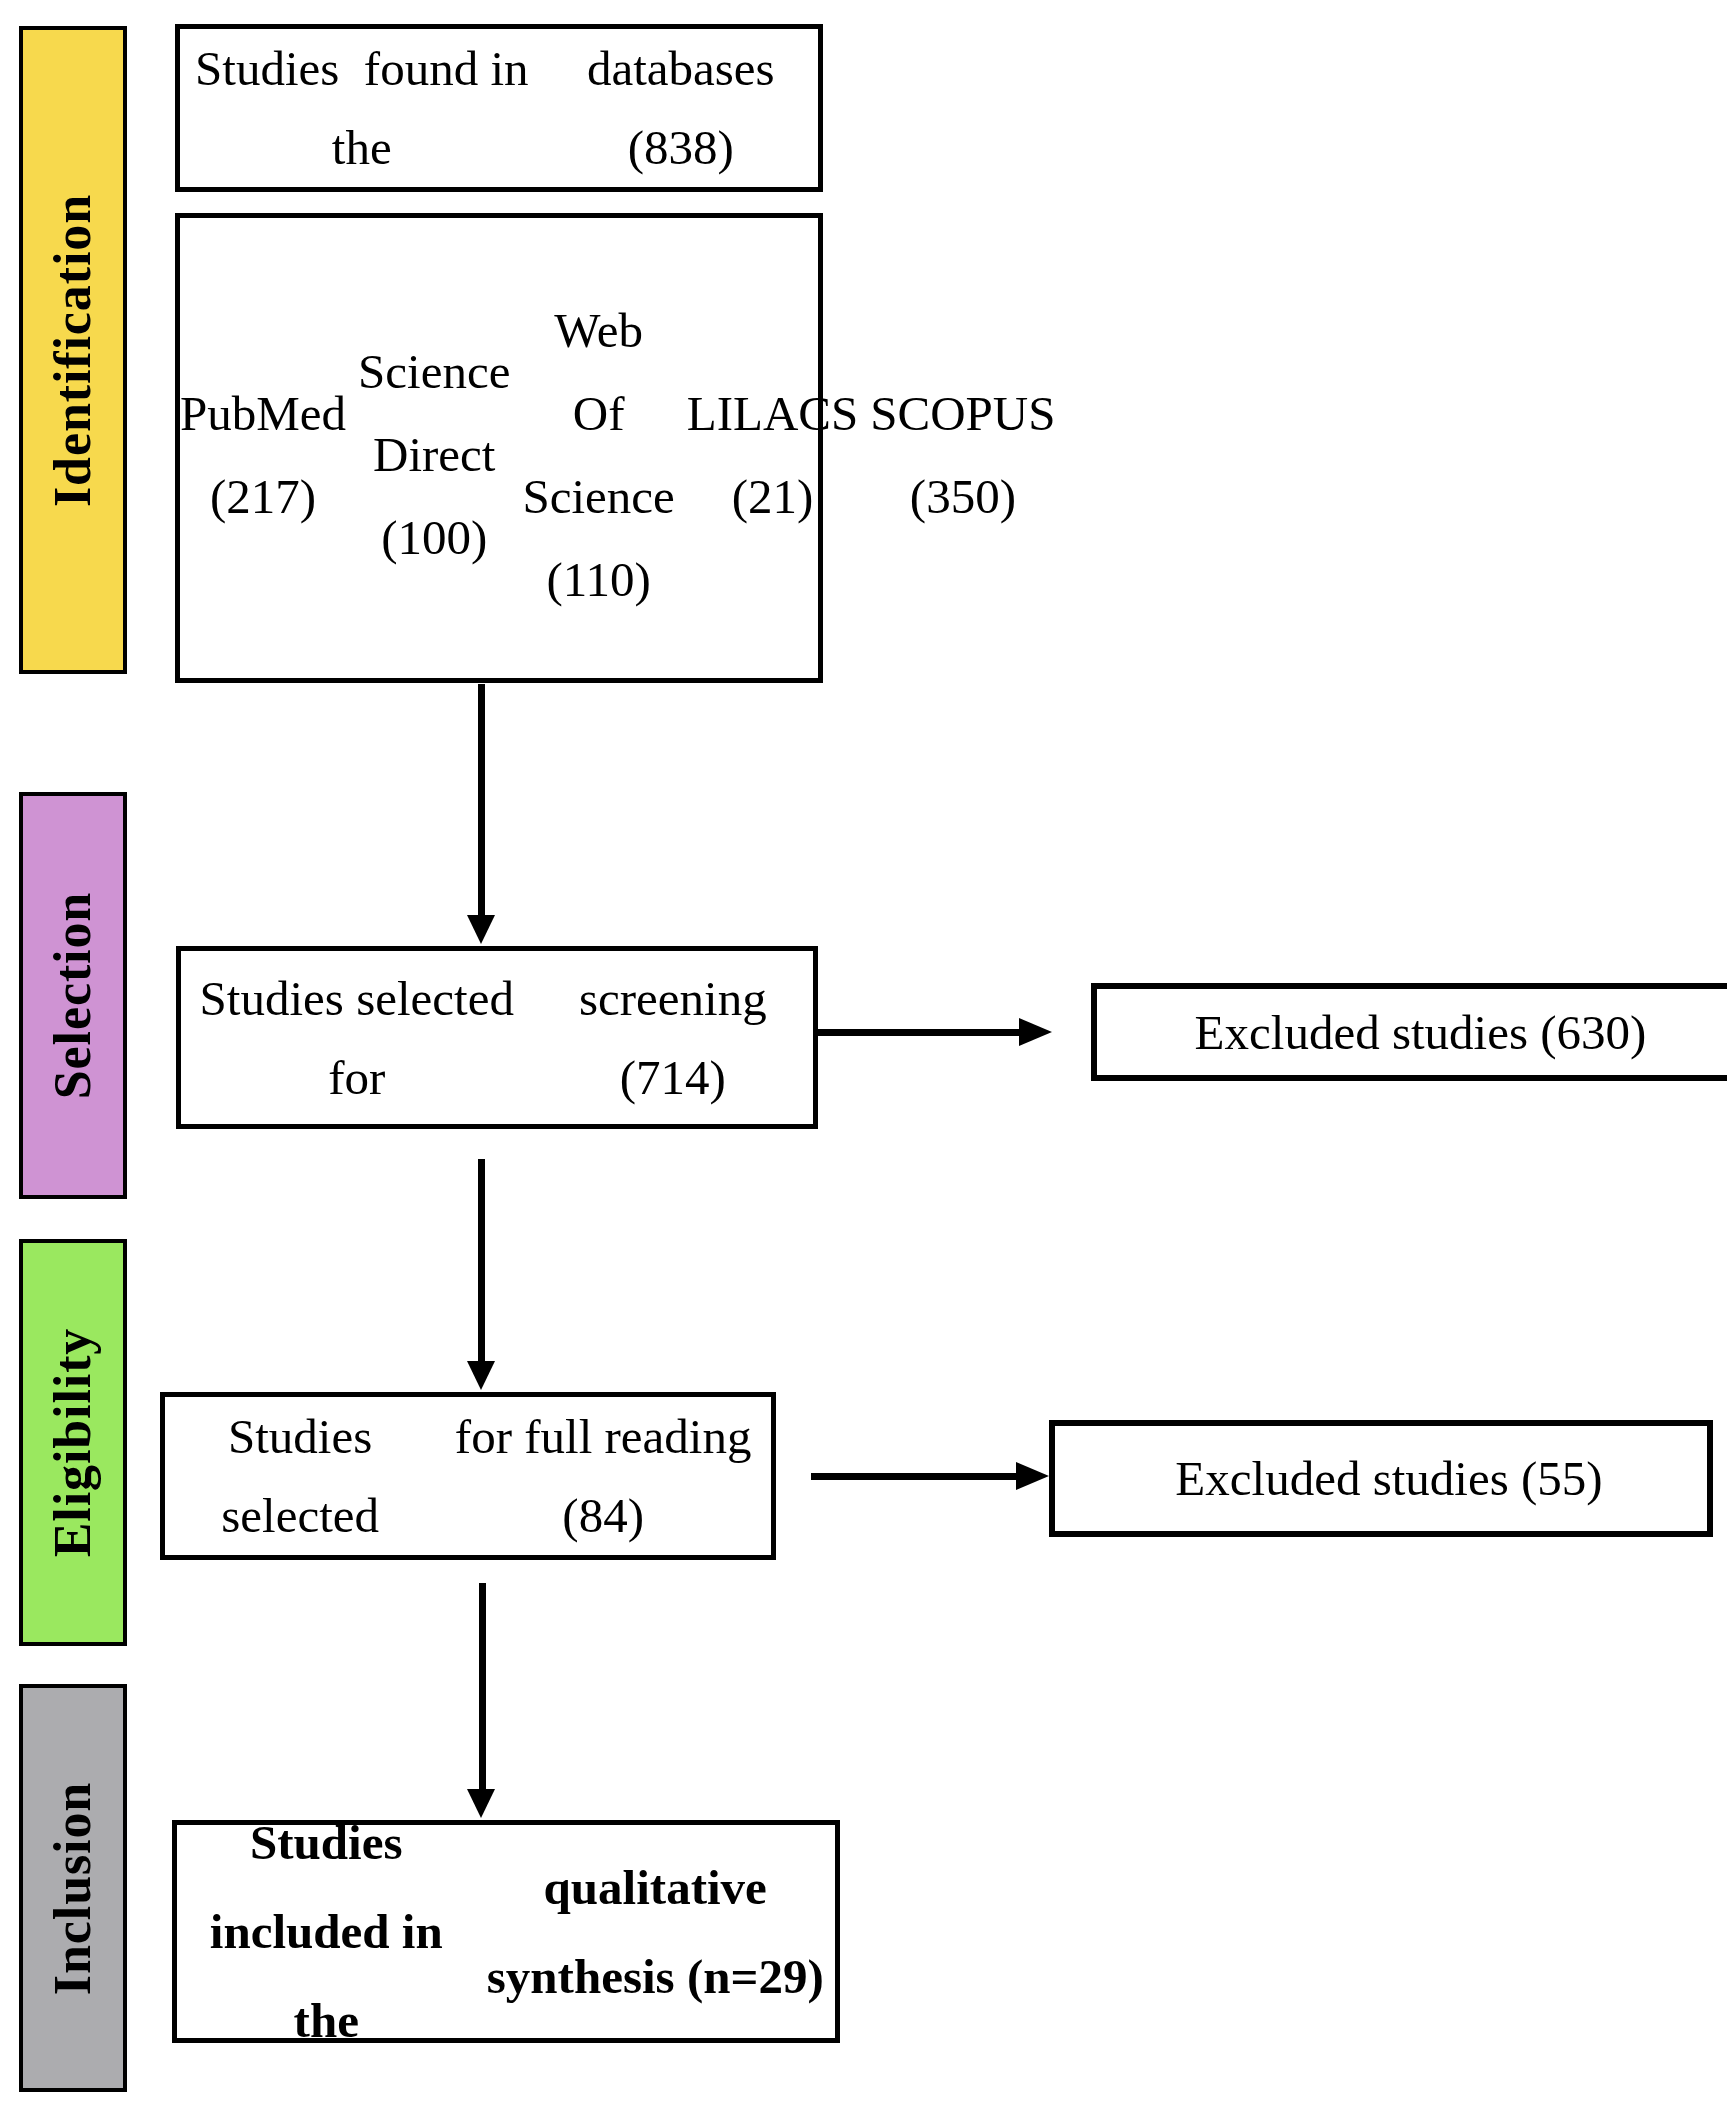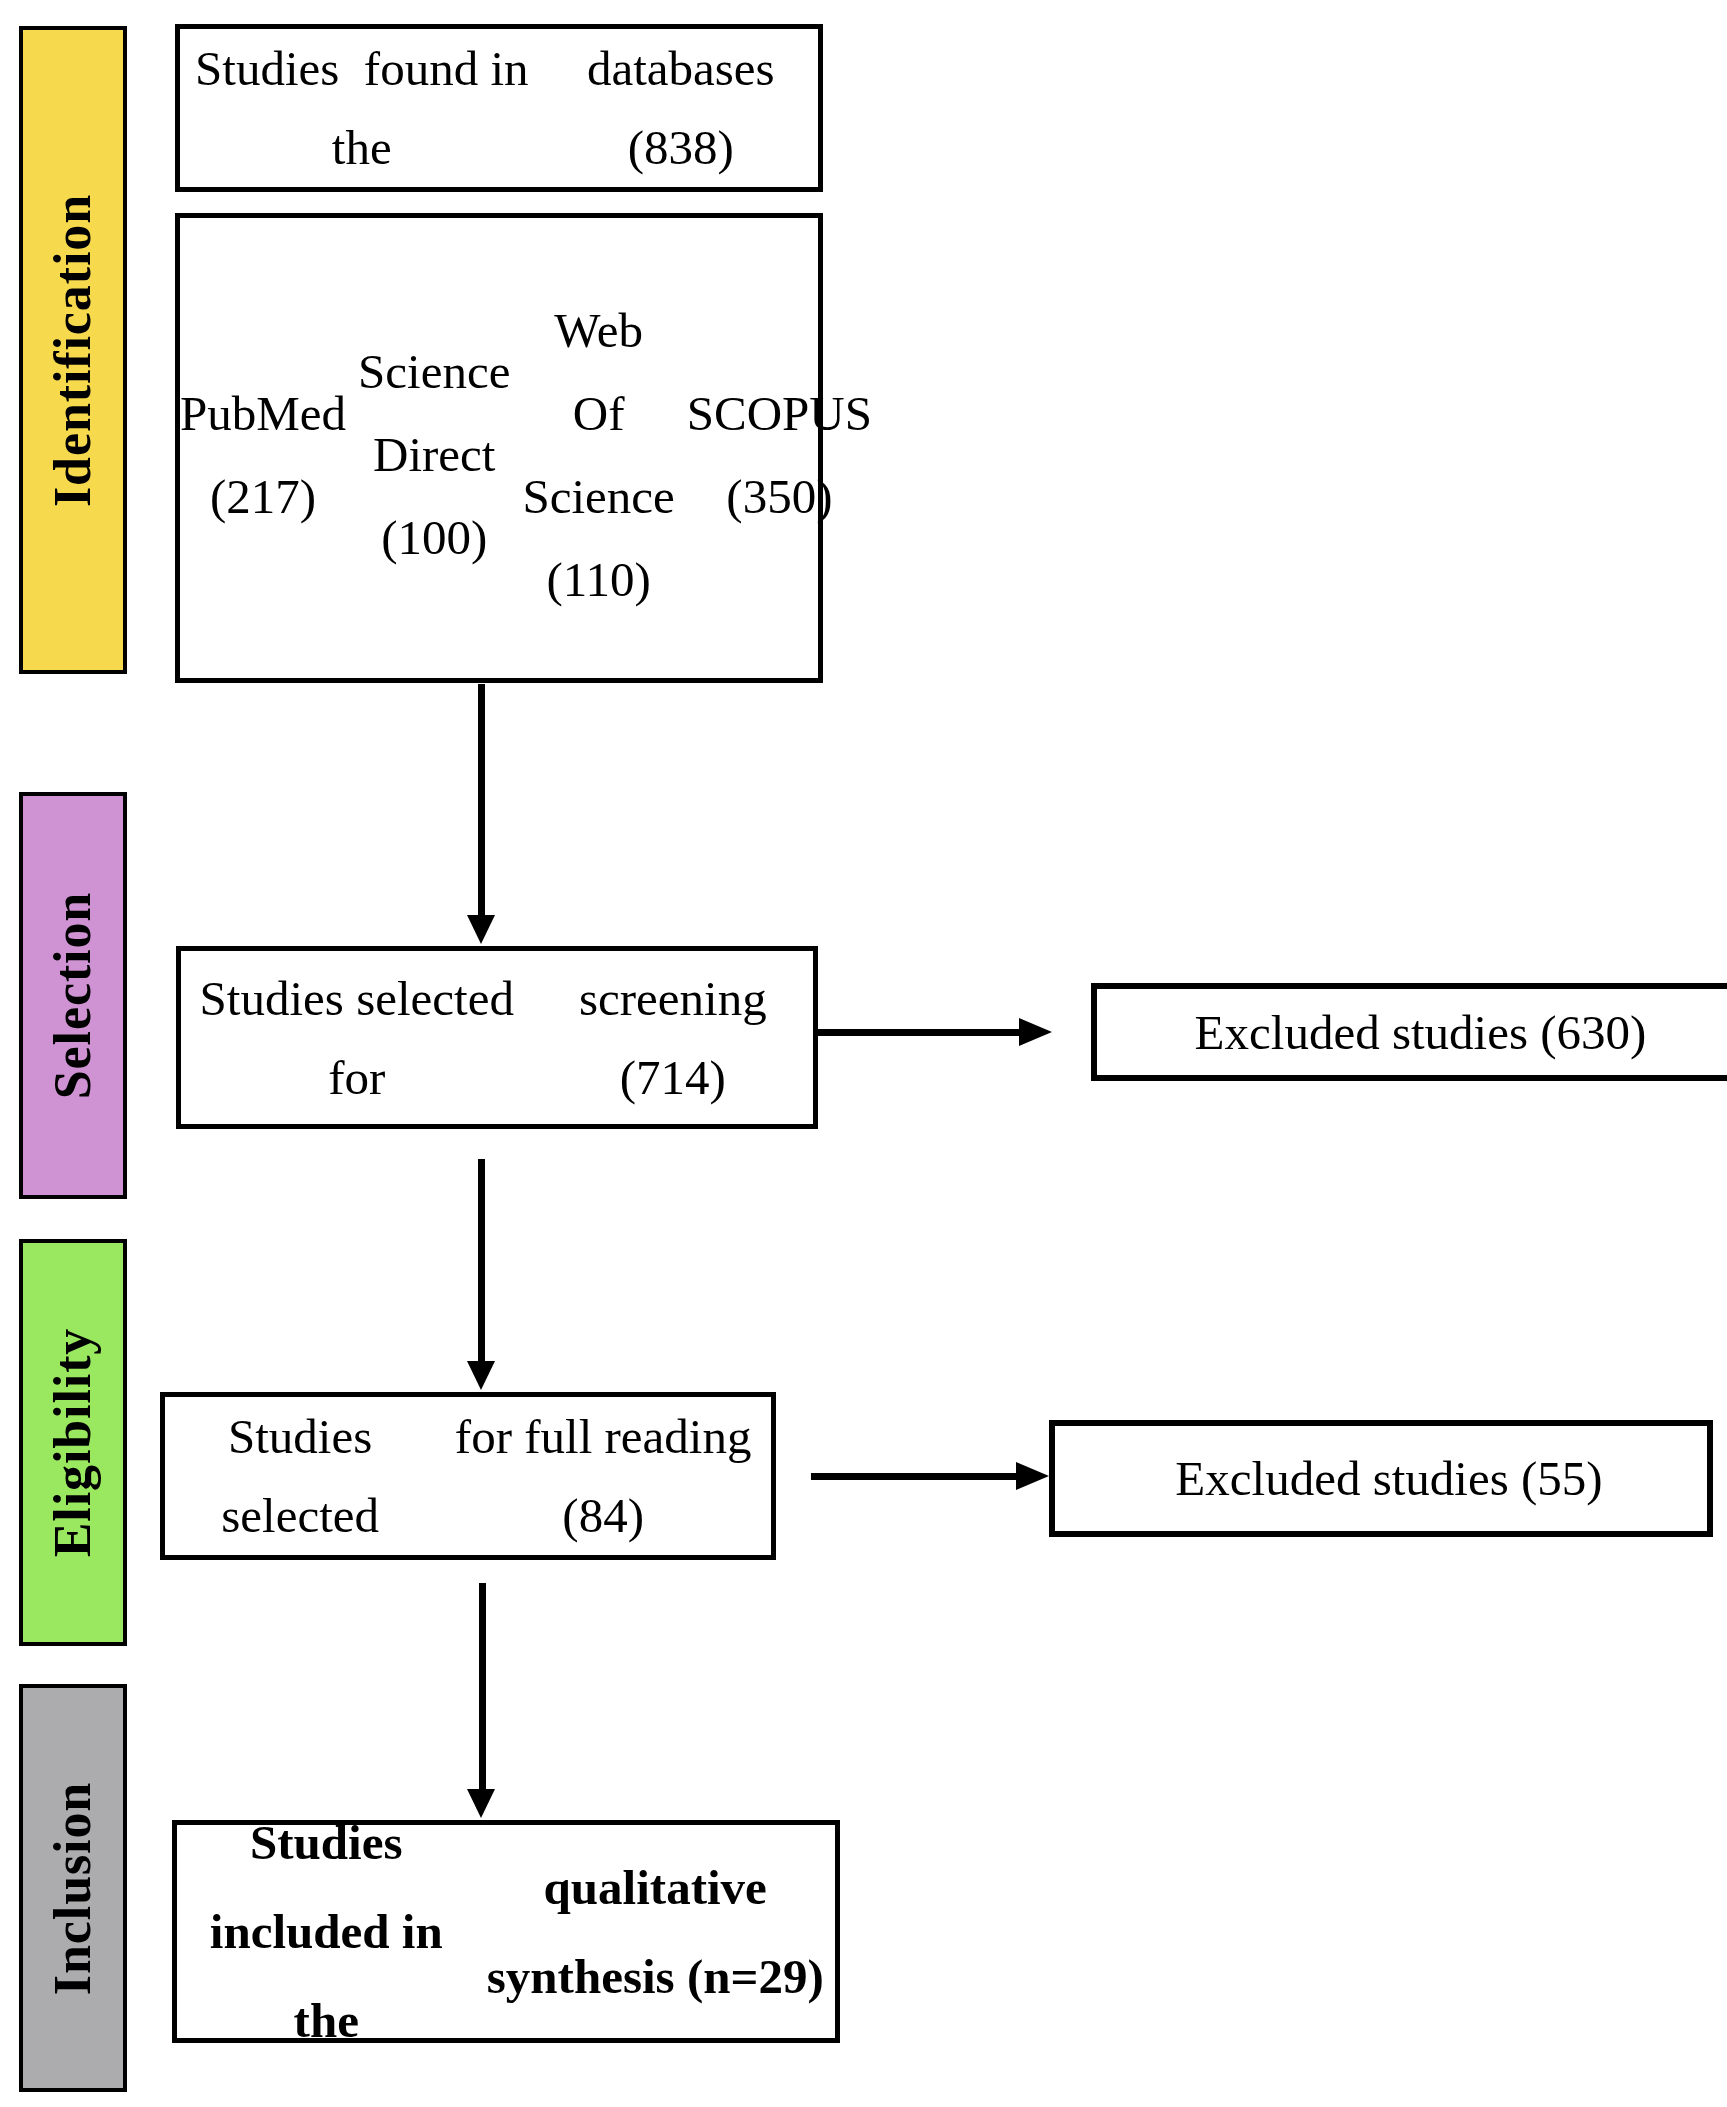--- a/index.html
+++ b/index.html
@@ -86,20 +86,21 @@
 
   <div class="fbox" style="left:175px;top:24px;width:648px;height:168px;">
     <span class="ln">Studies  found in the</span>
     <span class="ln">databases (838)</span>
   </div>
 
   <div class="fbox db" style="left:175px;top:213px;width:648px;height:470px;">
     <span class="ln">PubMed (217)</span>
     <span class="ln">Science Direct (100)</span>
     <span class="ln">Web Of Science (110)</span>
+    <span class="ln">LILACS (21)</span>
     <span class="ln">SCOPUS (350)</span>
   </div>
 
   <div class="fbox" style="left:176px;top:946px;width:642px;height:183px;">
     <span class="ln">Studies selected for</span>
     <span class="ln">screening (714)</span>
   </div>
 
   <div class="fbox xbox" style="left:1051px;top:983px;width:659px;height:98px;margin-left:40px;">
     <span class="ln">Excluded studies (630)</span>

